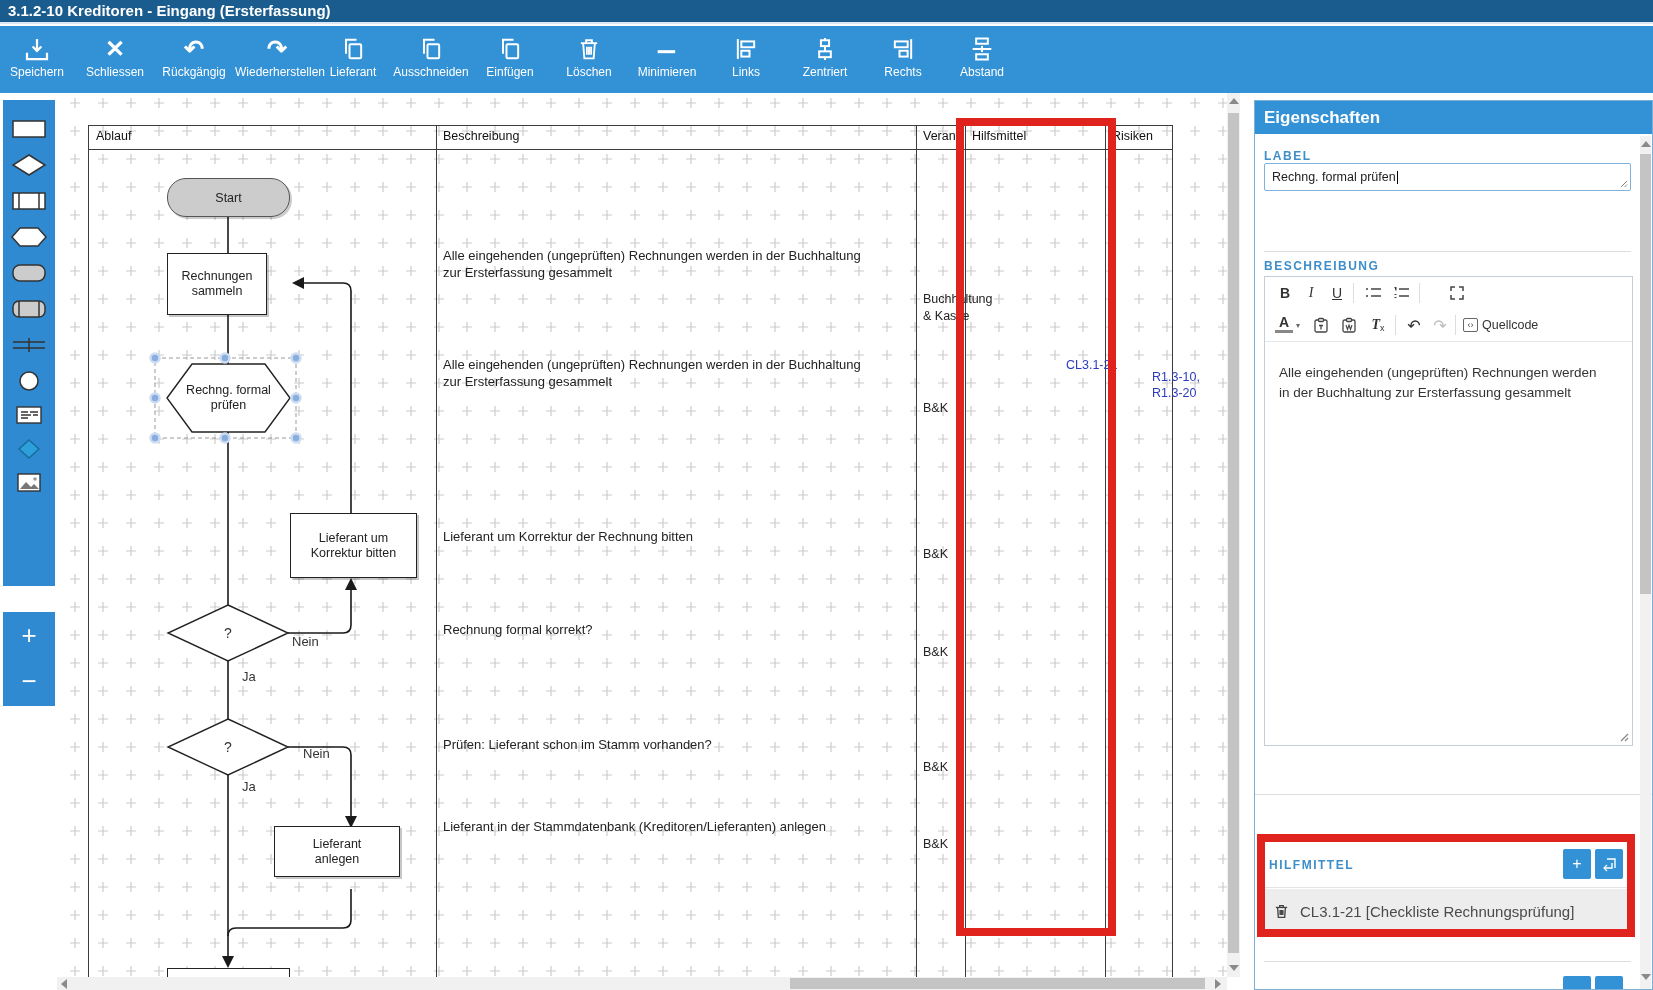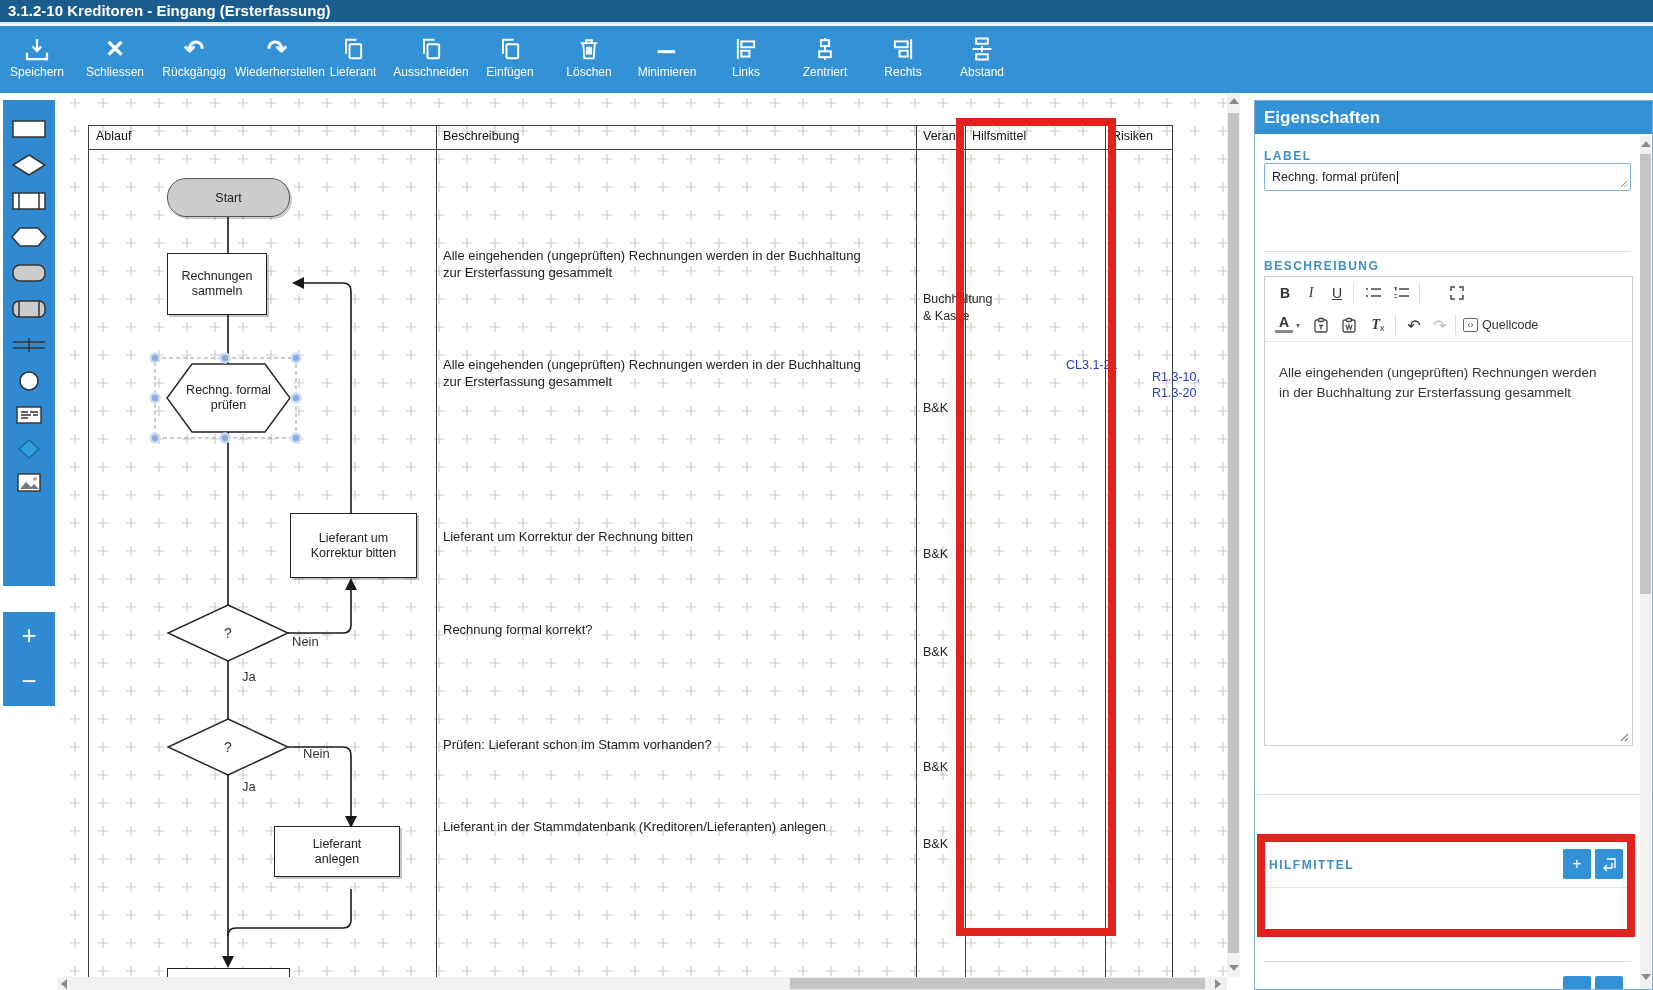--- a/index.html
+++ b/index.html
@@ -468,20 +468,31 @@
     <div class="sechead" style="left:14px;top:757px">HILFMITTEL</div>
     <div class="bluebtn" style="left:308px;top:748px">+</div>
     <div class="bluebtn" style="left:340px;top:748px">
       <svg width="15" height="15" viewBox="0 0 15 15" stroke="#fff" stroke-width="1.4" fill="none">
         <path d="M5 2h8v9"></path>
           <path d="M10 6v5H2"></path>
           <path d="M5 8l-3 3 3 3" stroke-width="1.2"></path>
         </svg>
     </div>
     <div class="pdivider" style="left:8px;top:786px;width:368px;background:#e4e4e4"></div>
+    <div class="hmitem">
+      <span class="trashbtn">
+        <svg width="17" height="18" viewBox="0 0 24 24" fill="none" stroke="#444" stroke-width="1.9">
+          <path d="M4 7h16"></path>
+            <path d="M9.5 7V4.5h5V7"></path>
+            <path d="M6.5 7l1 14h9l1-14"></path>
+          <path d="M10 10.5v7M12 10.5v7M14 10.5v7"></path>
+          </svg>
+      </span>
+      <span class="hmitemtext">CL3.1-21 [Checkliste Rechnungsprüfung]</span>
+    </div>
     <div class="redbox" style="left:2px;top:733px;width:378px;height:103px"></div>
 
     <div class="pdivider" style="left:9px;top:860px;width:367px"></div>
     <div class="bluebtn" style="left:308px;top:875px"></div>
     <div class="bluebtn" style="left:340px;top:875px"></div>
 
     <div class="sbtrack" style="left:385px;top:35px;width:11px;height:855px">
       <div class="arr arr-up" style="left:0.5px;top:5px"></div>
       <div class="sbthumb" style="left:0;top:18px;width:11px;height:440px"></div>
       <div class="arr arr-down" style="left:0.5px;top:838px"></div>

